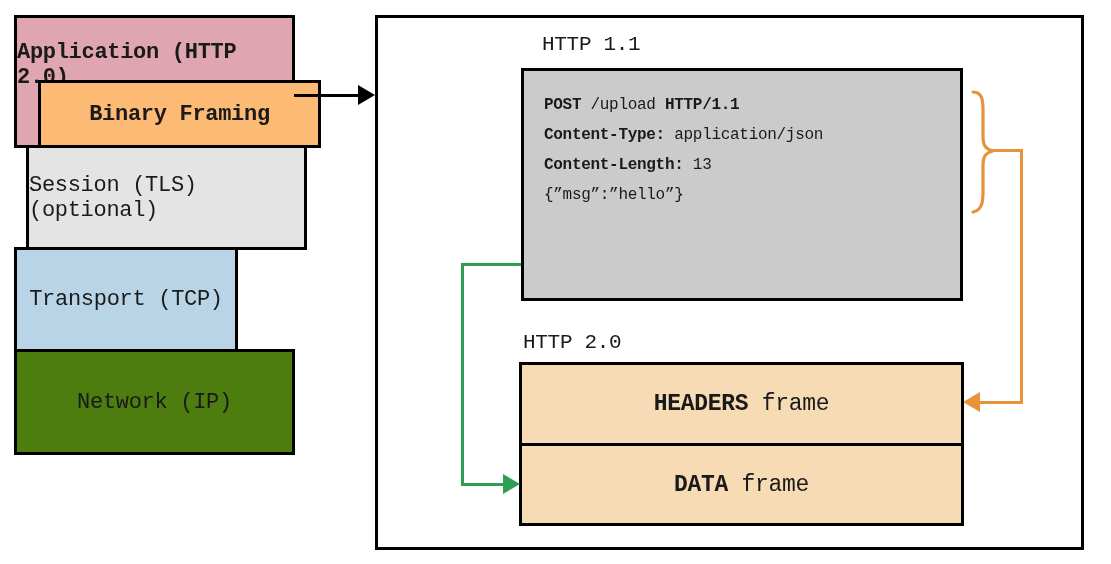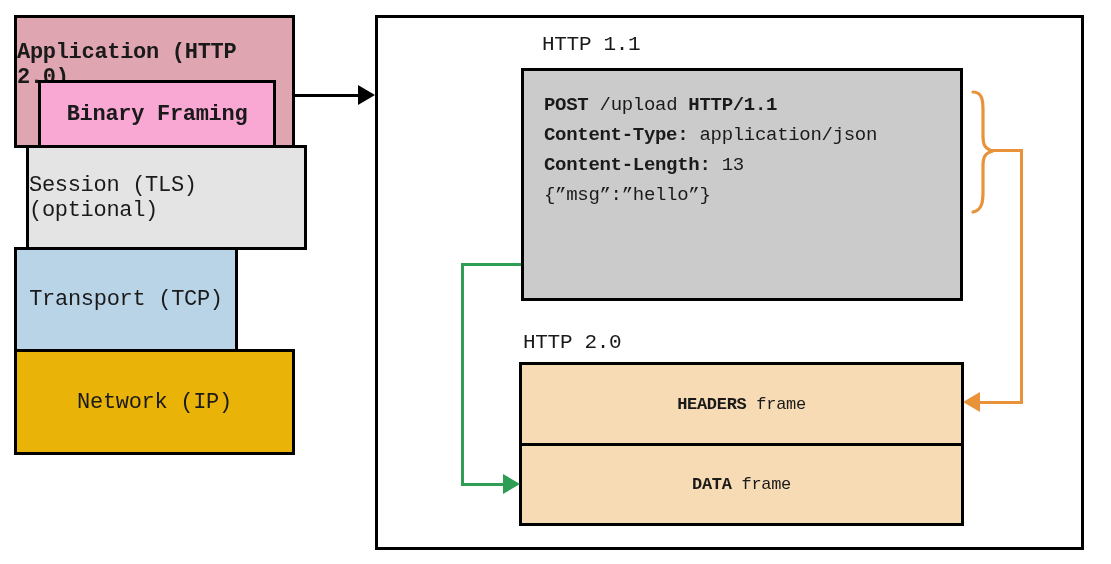--- a/index.html
+++ b/index.html
@@ -21,61 +21,61 @@
   }
   .bold{font-weight:700;}
   .b{font-weight:700;}
   .layer-app{align-items:flex-start;}
   .app-label{margin-top:22px;font-weight:700;}
   .section-label{position:absolute;font-size:21px;font-weight:400;}
   .request-box{
     position:absolute;box-sizing:border-box;
     border:3px solid #000;
     padding:19px 20px 0 20px;
-    font-size:19px;line-height:30px;
+    font-size:16px;line-height:30px;
   }
   .rline{white-space:pre-wrap;}
   .rbody{}
   .frames-box{
     position:absolute;box-sizing:border-box;
     border:3px solid #000;
     display:flex;flex-direction:column;
   }
   .frame-row{
     display:flex;align-items:center;justify-content:center;
-    font-size:17px;white-space:pre-wrap;
+    font-size:23px;white-space:pre-wrap;
   }
   .frame-row-top{height:78px;border-bottom:3px solid #000;flex:none;}
   .frame-row-bottom{flex:1;}
   .line{position:absolute;}
   .tri{position:absolute;width:0;height:0;}
   .panel-box{position:absolute;box-sizing:border-box;border:3px solid #000;background:#fff;}
 </style>
 </head>
 <body>
 
 <div class="canvas">
 
   <div class="layer layer-app" style="left:14px;top:15px;width:281px;height:133px;background:#DFA6B1;">
     <div class="app-label">Application (HTTP 2.0)</div>
   </div>
 
-  <div class="layer" style="left:38px;top:80px;width:238px;height:68px;background:#f9a8d4;">
+  <div class="layer" style="left:38px;top:80px;width:283px;height:68px;background:#fdba74;">
     <span class="bold">Binary Framing</span>
   </div>
 
   <div class="layer" style="left:26px;top:145px;width:281px;height:105px;background:#E4E4E4;">
     <span>Session (TLS) (optional)</span>
   </div>
 
   <div class="layer" style="left:14px;top:247px;width:224px;height:105px;background:#B9D4E7;">
     <span>Transport (TCP)</span>
   </div>
 
-  <div class="layer" style="left:14px;top:349px;width:281px;height:106px;background:#eab308;">
+  <div class="layer" style="left:14px;top:349px;width:281px;height:106px;background:#4d7c0f;">
     <span>Network (IP)</span>
   </div>
 
   <div class="line" style="left:294px;top:94px;width:66px;height:3px;background:#000;"></div>
   <div class="tri" style="left:358px;top:85px;border-left:17px solid #000;border-top:10px solid transparent;border-bottom:10px solid transparent;"></div>
 
   <div class="panel-box" style="left:375px;top:15px;width:709px;height:535px;"></div>
 
   <div class="section-label" style="left:542px;top:33px;">HTTP 1.1</div>
 

